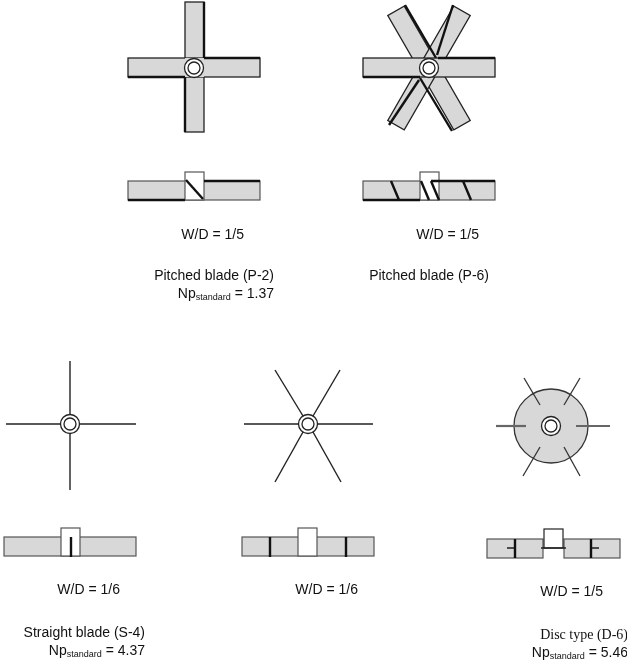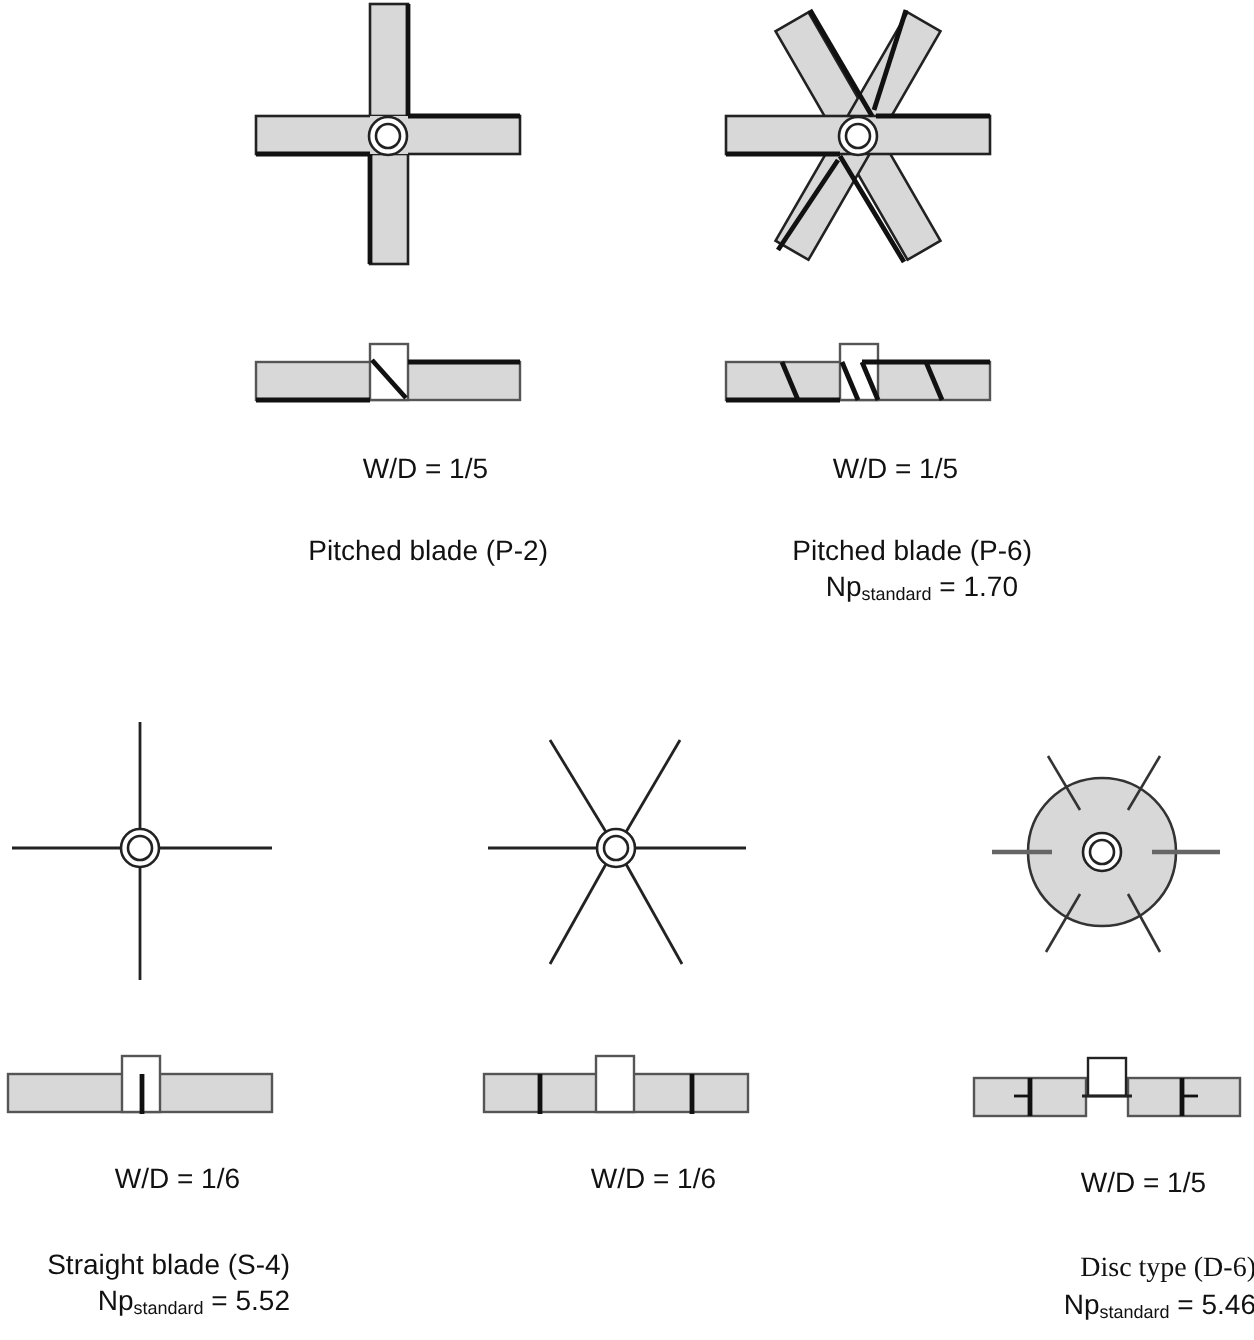--- a/index.html
+++ b/index.html
@@ -33,20 +33,21 @@
     <rect x="128" y="181" width="132" height="19" fill="#d8d8d8" stroke="#555" stroke-width="1.2"></rect>
     <rect x="185" y="172" width="19" height="28" fill="#fff" stroke="#555" stroke-width="1.2"></rect>
     <g stroke="#111" stroke-width="2.4">
       <line x1="128" y1="200" x2="185" y2="200"></line>
       <line x1="204" y1="181" x2="260" y2="181"></line>
       <line x1="186" y1="180" x2="203" y2="199"></line>
     </g>
   </svg>
   <div class="lbl" style="left:144px;top:226px;width:100px;">W/D = 1/5</div>
   <div class="lbl" style="left:114px;top:267px;width:160px;">Pitched blade (P-2)</div>
+  <div class="lbl" style="left:114px;top:285px;width:160px;"><span>Np</span><sub>standard</sub> <span>= 1.37</span></div>
 </div>
 
 <div class="abs" style="left:0;top:0;width:627px;height:670px;">
   <svg width="627" height="670">
     <g fill="#d8d8d8" stroke="#222" stroke-width="1.3">
       <g transform="translate(429,68) rotate(60)">
           <rect x="-66" y="-9.5" width="132" height="19"></rect>
         </g>
       <g transform="translate(429,68) rotate(-60)">
           <rect x="-66" y="-9.5" width="132" height="19"></rect>
@@ -70,43 +71,42 @@
     <g stroke="#111" stroke-width="2.4">
       <line x1="363" y1="200" x2="420" y2="200"></line>
       <line x1="431" y1="181" x2="495" y2="181"></line>
       <line x1="391" y1="181" x2="399" y2="200"></line>
       <line x1="421" y1="181" x2="429" y2="200"></line>
       <line x1="431" y1="181" x2="439" y2="200"></line>
       <line x1="463" y1="181" x2="471" y2="200"></line>
     </g>
   </svg>
   <div class="lbl" style="left:379px;top:226px;width:100px;">W/D = 1/5</div>
-  <div class="lbl" style="left:356px;top:267px;width:160px;">Pitched blade (P-6)</div>
-  <div class="lbl" style="left:349px;top:285px;width:160px;"><span>Np</span><sub>standard</sub> <span>= 1.70</span></div>
+  <div class="lbl" style="left:329px;top:267px;width:160px;">Pitched blade (P-6)</div>
 </div>
 
 <div class="abs" style="left:0;top:0;width:627px;height:670px;">
   <svg width="627" height="670">
     <g stroke="#222" stroke-width="1.4">
       <line x1="70" y1="361" x2="70" y2="415"></line>
       <line x1="70" y1="433" x2="70" y2="490"></line>
       <line x1="6" y1="424" x2="61" y2="424"></line>
       <line x1="79" y1="424" x2="136" y2="424"></line>
     </g>
     <circle cx="70" cy="424" r="9.5" fill="#fff" stroke="#222" stroke-width="1.3"></circle>
     <circle cx="70" cy="424" r="6" fill="#fff" stroke="#222" stroke-width="1.3"></circle>
   </svg>
   <svg width="627" height="670">
     <rect x="4" y="537" width="132" height="19" fill="#d8d8d8" stroke="#555" stroke-width="1.2"></rect>
     <rect x="61" y="528" width="19" height="28" fill="#fff" stroke="#555" stroke-width="1.2"></rect>
     <line x1="71" y1="537" x2="71" y2="557" stroke="#111" stroke-width="2.4"></line>
   </svg>
   <div class="lbl" style="left:20px;top:581px;width:100px;">W/D = 1/6</div>
   <div class="lbl" style="left:-5px;top:624px;width:150px;">Straight blade (S-4)</div>
-  <div class="lbl" style="left:-5px;top:642px;width:150px;"><span>Np</span><sub>standard</sub> <span>= 5.52</span></div>
+  <div class="lbl" style="left:-5px;top:642px;width:150px;"><span>Np</span><sub>standard</sub> <span>= 4.37</span></div>
 </div>
 
 <div class="abs" style="left:0;top:0;width:627px;height:670px;">
   <svg width="627" height="670">
     <g stroke="#222" stroke-width="1.4">
       <line x1="244" y1="424" x2="299" y2="424"></line>
       <line x1="317" y1="424" x2="373" y2="424"></line>
       <line x1="275" y1="370" x2="303" y2="416"></line>
       <line x1="340" y1="370" x2="313" y2="416"></line>
       <line x1="303" y1="432" x2="275" y2="482"></line>

